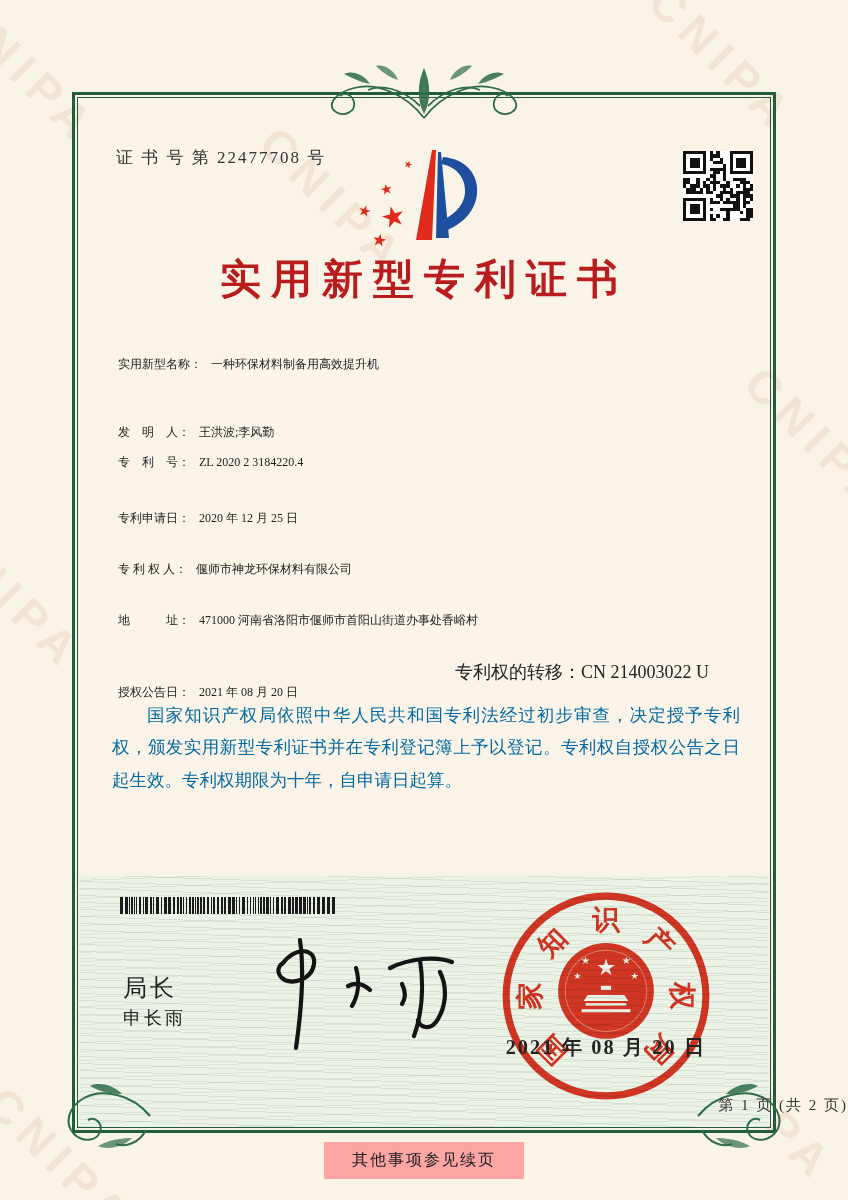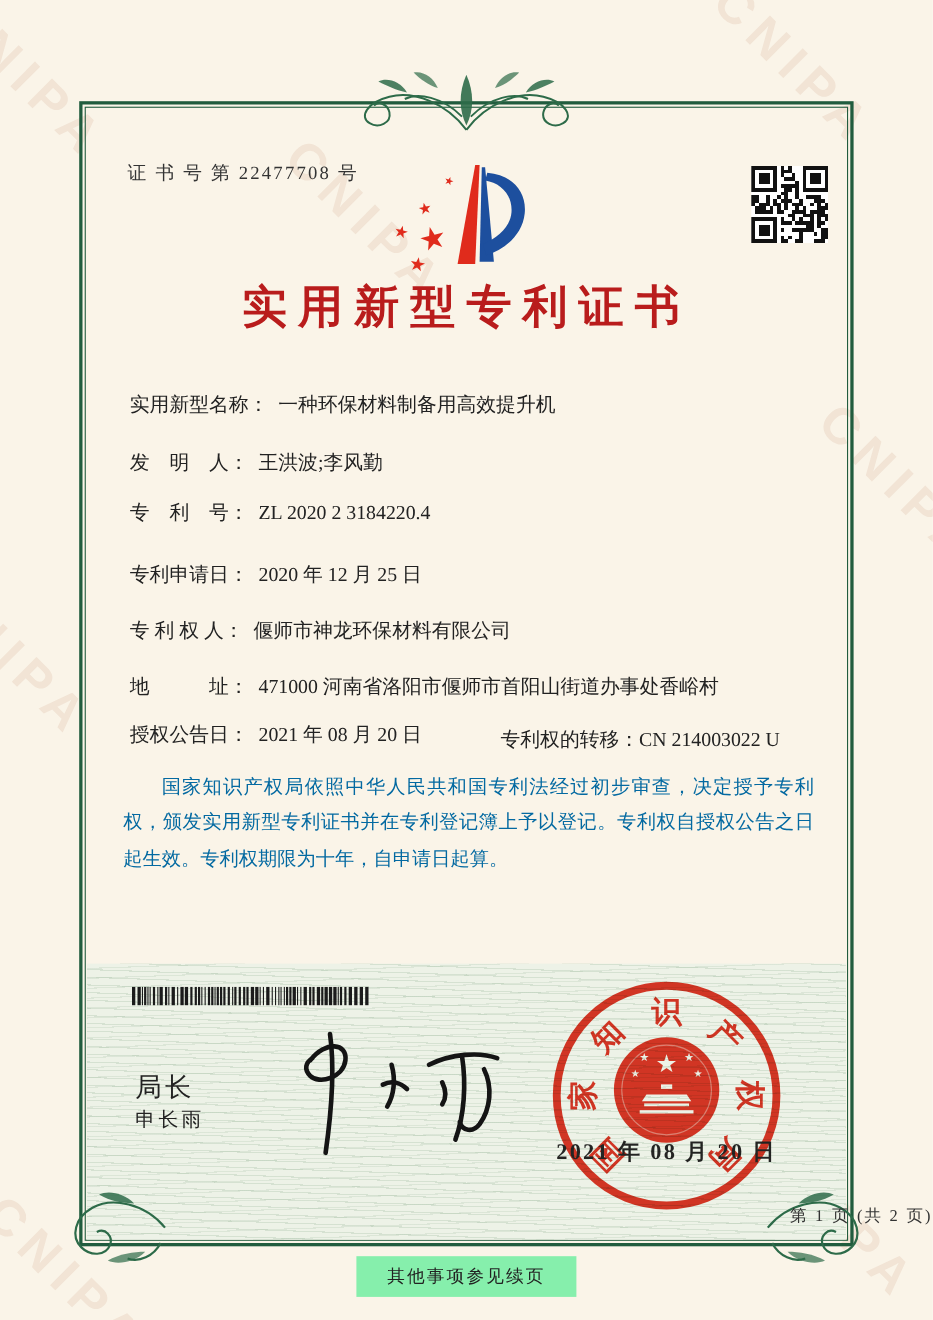--- a/index.html
+++ b/index.html
@@ -31,24 +31,24 @@
       repeating-linear-gradient(2deg, rgba(151,181,152,0.28) 0 1px, transparent 1px 7px),
       repeating-linear-gradient(-2deg, rgba(151,181,152,0.20) 0 1px, transparent 1px 9px);
   }
   .cert-no{position:absolute;left:116px;top:146px;z-index:2;font-size:17px;letter-spacing:2px;color:#333;}
   .logo{position:absolute;left:352px;top:142px;width:130px;height:106px;z-index:2;}
   .qr{position:absolute;left:683px;top:151px;width:70px;height:70px;z-index:2;}
   .title{
     position:absolute;left:0;right:0;top:252px;z-index:2;text-align:center;
     font-size:41px;font-weight:bold;letter-spacing:10px;color:#b91c1c;
   }
-  .row{position:absolute;left:118px;z-index:2;font-size:18px;white-space:nowrap;}
+  .row{position:absolute;left:118px;z-index:2;font-size:12px;white-space:nowrap;}
   .row .lbl{margin-right:9px;}
-  .r0{top:356px}.r1{top:408px}.r2{top:454px}.r3{top:510px}
-  .r4{top:561px}.r5{top:612px}.r6{top:656px}
+  .r0{top:356px}.r1{top:424px}.r2{top:454px}.r3{top:510px}
+  .r4{top:561px}.r5{top:612px}.r6{top:684px}
   .r6b{position:absolute;left:455px;top:660px;z-index:2;font-size:18px;white-space:nowrap;}
   .body-text{
     position:absolute;left:112px;top:699px;width:628px;z-index:2;
     font-size:17.5px;line-height:1.85;text-align:justify;color:#0369a1;
   }
   .body-text p{margin:0;text-indent:2em;}
   .barcode{position:absolute;left:120px;top:897px;width:216px;height:17px;z-index:2;}
   .sig-title{position:absolute;left:123px;top:972px;z-index:2;font-size:24px;letter-spacing:3px;
     font-family:"Liberation Sans","DejaVu Sans",sans-serif;color:#222;}
   .sig-name{position:absolute;left:123px;top:1006px;z-index:2;font-size:18px;letter-spacing:3px;
@@ -59,21 +59,21 @@
   .seal text.ring-char{font-size:27px;font-weight:bold;fill:var(--seal);
     font-family:"Liberation Serif","DejaVu Serif",serif;}
   .seal text.seal-date{font-size:20px;fill:#1d1d1d;letter-spacing:2px;font-weight:bold;
     font-family:"Liberation Serif","DejaVu Serif",serif;}
   .emblem-star{fill:#fff;font-family:"DejaVu Sans",sans-serif;}
   .logo-star{fill:var(--red);font-family:"DejaVu Sans",sans-serif;}
   .page-info{position:absolute;left:0;right:0;top:1096px;z-index:2;text-align:right;
     font-size:15px;letter-spacing:2px;color:#333;}
   .note-box{
     position:absolute;left:50%;top:1142px;transform:translateX(-50%);z-index:2;
-    background:#86efac;padding:8px 28px;font-size:16px;letter-spacing:2px;color:#222;
+    background:#fca5a5;padding:8px 28px;font-size:16px;letter-spacing:2px;color:#222;
     white-space:nowrap;
   }
   .ornament{position:absolute;z-index:2;}
   .orn-top{left:310px;top:54px;width:228px;height:72px;}
   .orn-bl{left:62px;top:1080px;width:92px;height:72px;}
   .orn-br{left:694px;top:1080px;width:92px;height:72px;transform:scaleX(-1);}
   svg{display:block;}
 </style>
 </head>
 <body>

